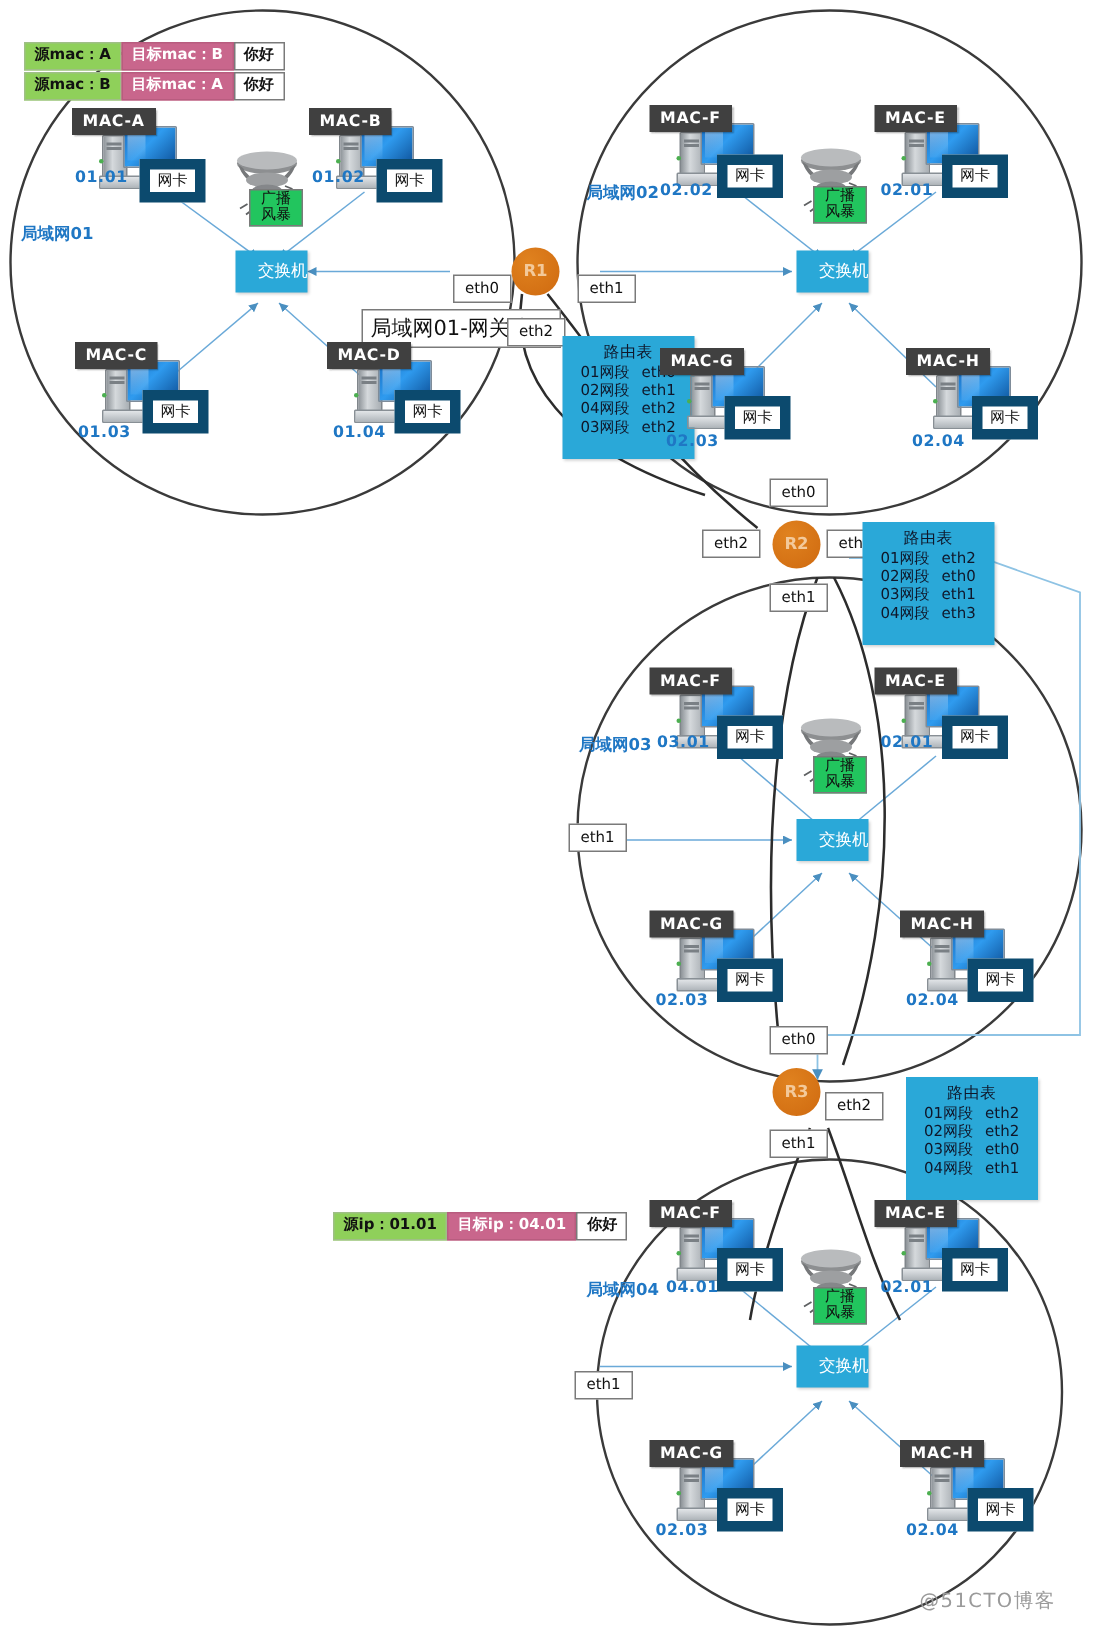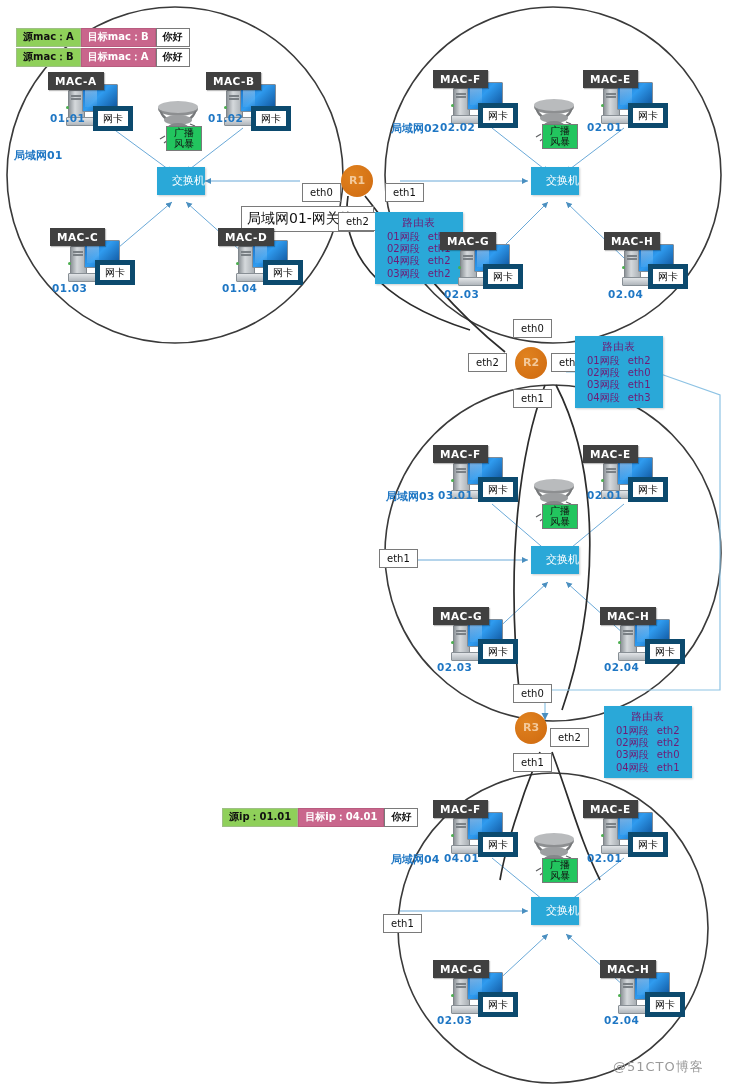--- a/index.html
+++ b/index.html
@@ -26,21 +26,21 @@
   .pc .tower{position:absolute;left:4px;top:6px;width:15px;height:28px;
      background:linear-gradient(90deg,#8e9499,#d5d9dc 40%,#a9afb4);
      border:1px solid #80868b;border-radius:1px;}
   .pc .tower i{position:absolute;display:block;left:2px;width:10px;height:1.5px;background:#7a8085;}
   .pc .tower i.a{top:4px}.pc .tower i.b{top:7px}
   .pc .led{position:absolute;left:2px;top:22px;width:3px;height:3px;border-radius:50%;background:#4caf50;}
   .pc .base{position:absolute;left:2px;top:33px;width:36px;height:7px;
      background:linear-gradient(180deg,#e2e5e8,#b0b6bb);border:1px solid #888f95;border-radius:1px;}
   .pc .neck{position:absolute;left:30px;top:26px;width:10px;height:5px;background:#b9bfc4;border:1px solid #8a9096;}
   .nic{
-    position:absolute;z-index:4;background:#ffffff;border:5px solid #0c4a6e;
+    position:absolute;z-index:4;background:#ffffff;border:7px solid #0c4a6e;
     font-size:10px;color:#111;padding:2px 5px;white-space:nowrap;line-height:1.1;
   }
   .ipl{position:absolute;color:#1f77c4;font-weight:bold;font-size:10.5px;letter-spacing:.4px;white-space:nowrap;}
 
   
   .switch{position:absolute;background:#2aa8d8;color:#fff;font-size:11px;
      text-align:right;line-height:28px;width:48px;height:28px;
      box-shadow:1px 1px 2px rgba(0,0,0,.2);}
 
   
@@ -59,22 +59,22 @@
   
   .lan{position:absolute;color:#1f77c4;font-weight:bold;font-size:11px;white-space:nowrap;}
 
   
   .storm{position:absolute;width:52px;height:50px;}
   .storm .tor{position:absolute;left:0;top:0;width:52px;height:44px;}
   .storm .lbl{position:absolute;left:14px;top:26px;background:#22c55e;border:1px solid #7a7a7a;
      font-size:10px;color:#111;padding:1px 3px;line-height:1.05;width:28px;text-align:center;}
 
   
-  .rt{position:absolute;background:#2aa8d8;color:#701a75;padding:4px 8px 4px 8px;
-     box-shadow:1px 1px 2px rgba(0,0,0,.2);}
+  .rt{position:absolute;background:#2aa8d8;color:#0f172a;padding:4px 8px 14px 8px;
+     box-shadow:1px 1px 2px rgba(0,0,0,.2);margin-top:12px;}
   .rt .t{font-size:10.5px;text-align:center;margin-bottom:1px;letter-spacing:.5px;}
   .rt table{border-collapse:collapse;font-size:10px;}
   .rt td{padding:0px 4px;white-space:nowrap;line-height:1.22;}
   .rt td.r{text-align:left;}
 
   
   .frame{position:absolute;display:flex;align-items:center;
      font-size:10px;font-weight:bold;line-height:1.05;}
   .frame .src{background:#8fd05a;color:#111;padding:3px 6px;border:1px solid #9fbf86;
      display:flex;align-items:center;white-space:nowrap;}

